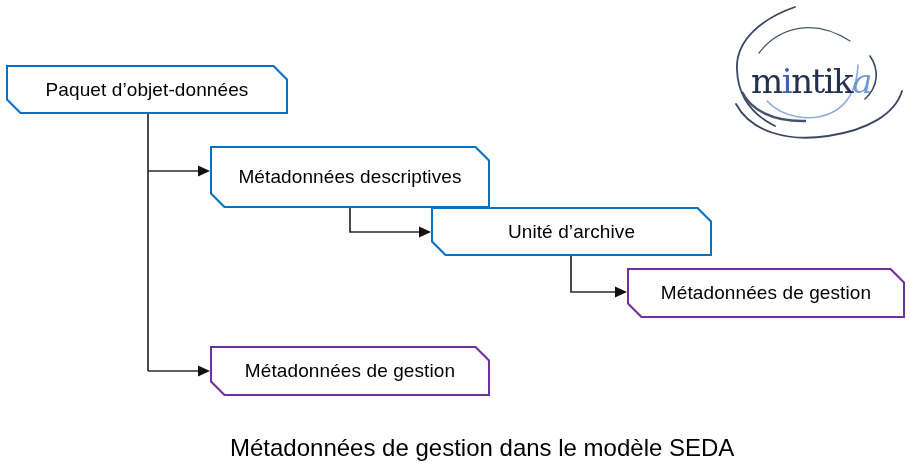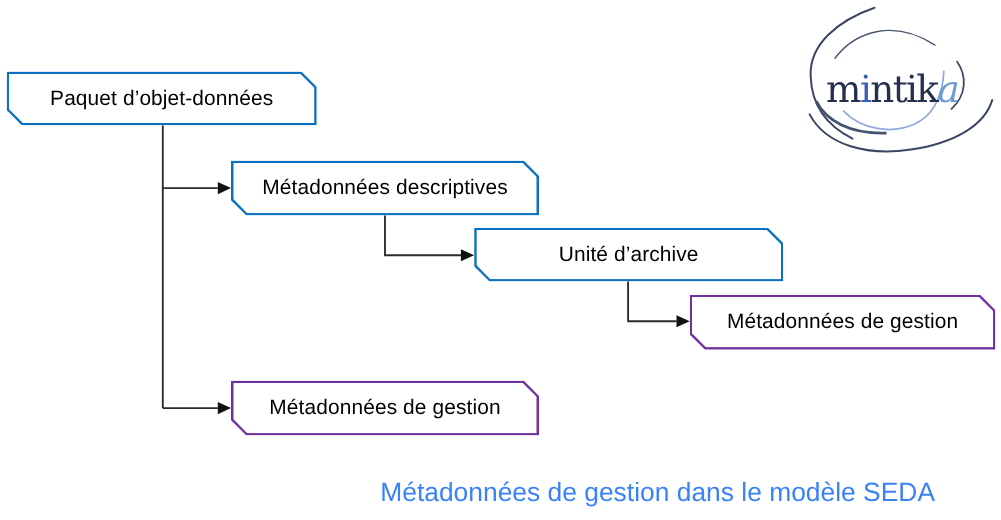--- a/index.html
+++ b/index.html
@@ -25,21 +25,21 @@
     display:flex;align-items:center;justify-content:center;
   }
   .node.blue .shape-border{background:#0A70C0;}
   .node.purple .shape-border{background:#7030A0;}
   .node .label{
     font-size:19px;color:#000000;white-space:nowrap;letter-spacing:0.1px;
   }
   #connector-layer{position:absolute;left:0;top:0;width:910px;height:473px;}
   #caption{
     position:absolute;left:230px;top:434px;width:620px;
-    text-align:right;font-size:24px;color:#3b82f6;
+    text-align:left;font-size:24px;color:#000000;
   }
   #logo{position:absolute;left:733px;top:4px;width:177px;height:136px;}
   .logo-text{font-family:"DejaVu Serif","Liberation Serif",serif;letter-spacing:-1.5px;}
 </style>
 </head>
 <body>
 
 <div id="canvas">
 
   <svg id="connector-layer" viewBox="0 0 910 473">
@@ -58,21 +58,21 @@
     </g>
   </svg>
 
   <div class="node blue" style="left:6px;top:65px;width:282px;height:49px;">
     <div class="shape-border"></div>
     <div class="shape-fill">
       <span class="label">Paquet d’objet-données</span>
     </div>
   </div>
 
-  <div class="node blue" style="left:210px;top:146px;width:280px;height:50px;border-radius:15px;">
+  <div class="node blue" style="left:210px;top:146px;width:280px;height:62px;border-radius:15px;">
     <div class="shape-border"></div>
     <div class="shape-fill">
       <span class="label">Métadonnées descriptives</span>
     </div>
   </div>
 
   <div class="node blue" style="left:431px;top:207px;width:281px;height:49px;text-align:center;">
     <div class="shape-border"></div>
     <div class="shape-fill">
       <span class="label">Unité d’archive</span>

